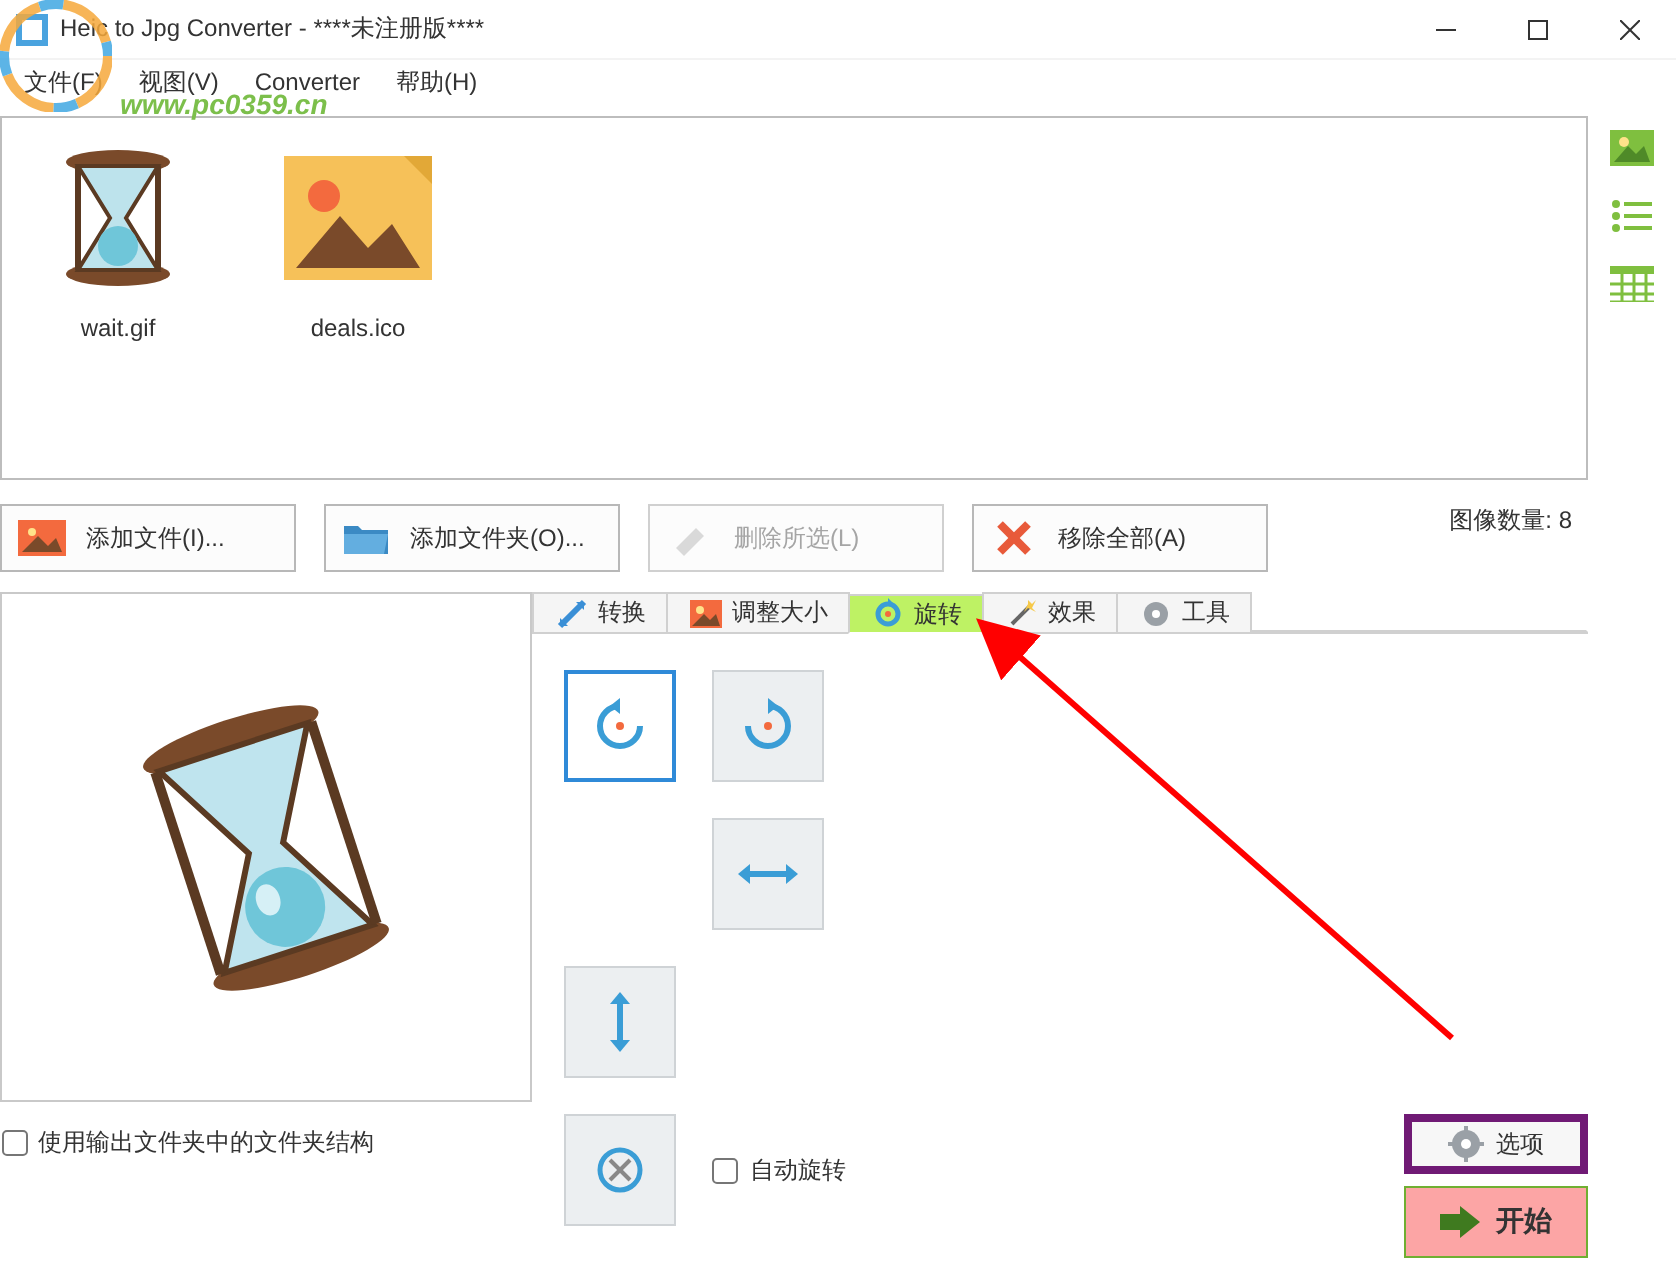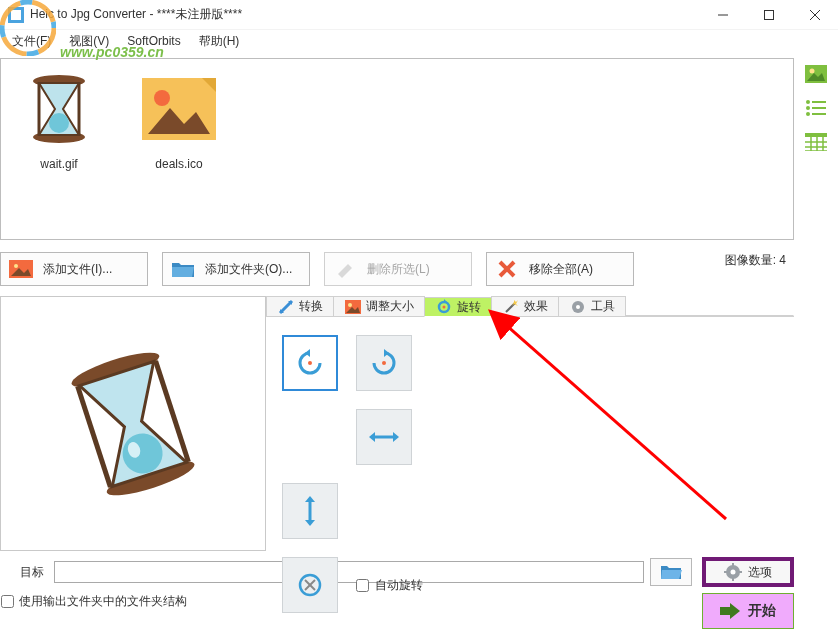--- a/index.html
+++ b/index.html
@@ -61,21 +61,21 @@
 
 
 .bottom { margin-top: 6px; }
 .target-row { display: flex; align-items: center; gap: 6px; height: 30px; }
 .target-label { width: 48px; text-align: right; padding-right: 4px; }
 .target-field { flex: 1; height: 22px; border: 1px solid #a9a9a9; background: #fff; }
 .icon-btn { width: 42px; height: 28px; border: 1px solid #b8b8b8; background: #fafafa; display: flex; align-items: center; justify-content: center; }
 .opt-btn { width: 92px; height: 30px; border: 4px solid #701a75; background: #f7f7f7; display: flex; align-items: center; justify-content: center; gap: 6px; font-size: 12px;}
 .checkrow { display: flex; align-items: center; gap: 5px; margin-top: 6px; }
 .checkrow input { width: 13px; height: 13px; margin: 0 0 0 1px; }
-.start-btn { width: 92px; height: 36px; background: #f0abfc; border: 1px solid #6faf32; display: flex; align-items: center; justify-content: center; gap: 8px; font-size: 14px; font-weight: bold; color: #333; }
+.start-btn { width: 92px; height: 36px; background: #fca5a5; border: 1px solid #6faf32; display: flex; align-items: center; justify-content: center; gap: 8px; font-size: 14px; font-weight: bold; color: #333; }
 .bottom-right { display: flex; flex-direction: column; align-items: flex-end; gap: 6px; }
 .bottom-flex { display: flex; align-items: flex-start; gap: 10px;}
 .bottom-left { flex: 1;}
 
 
 svg { display: block; }
 </style>
 </head>
 <body>
 
@@ -109,21 +109,21 @@
           <line x1="0" y1="0" x2="10" y2="10" stroke="#333" stroke-width="1"></line>
           <line x1="10" y1="0" x2="0" y2="10" stroke="#333" stroke-width="1"></line>
         </svg>
       </div>
   </div>
 </div>
 
 <div class="menubar">
   <div>文件(F)</div>
   <div>视图(V)</div>
-  <div>SoftOrbits</div>
+  <div>Converter</div>
   <div>帮助(H)</div>
 </div>
 
 <div class="main">
   <div class="left-col">
 
     <div class="thumbs">
       <div class="thumb">
         <div class="img">
           <svg width="64" height="76" viewBox="0 0 64 76">
@@ -180,21 +180,21 @@
       </div>
       <div class="action-btn">
         <span class="ico">
           <svg width="18" height="18" viewBox="0 0 18 18">
               <line x1="2" y1="2" x2="16" y2="16" stroke="#e85a3a" stroke-width="4"></line>
               <line x1="16" y1="2" x2="2" y2="16" stroke="#e85a3a" stroke-width="4"></line>
             </svg>
         </span>
         <span>移除全部(A)</span>
       </div>
-      <div class="count-label">图像数量: 4</div>
+      <div class="count-label">图像数量: 8</div>
     </div>
 
     <div class="middle">
       <div class="preview">
         <svg width="130" height="150" viewBox="0 0 130 150">
           <g transform="rotate(-18 65 75)">
             <ellipse cx="65" cy="18" rx="46" ry="10" fill="#7a4a2a"></ellipse>
             <ellipse cx="65" cy="132" rx="46" ry="10" fill="#7a4a2a"></ellipse>
             <path d="M26 22 L104 22 L74 75 L104 128 L26 128 L56 75 Z" fill="#bfe4ee" stroke="#5b3a22" stroke-width="3"></path>
             <circle cx="65" cy="106" r="20" fill="#6fc6d9"></circle>
@@ -311,30 +311,20 @@
               </defs>
             <line x1="260" y1="210" x2="40" y2="16" stroke="#ff0000" stroke-width="3" marker-end="url(#ah)"></line>
           </svg>
         </div>
       </div>
     </div>
 
     <div class="bottom">
       <div class="bottom-flex">
         <div class="bottom-left">
-          <div class="target-row">
-            <div class="target-label">目标</div>
-            <input class="target-field" type="text" style="">
-            <div class="icon-btn">
-              <svg width="22" height="16" viewBox="0 0 22 16">
-                  <path d="M1 2 L7 2 L9 4 L21 4 L21 15 L1 15 Z" fill="#3b8ac4"></path>
-                  <path d="M2 6 L22 6 L19 15 L1 15 Z" fill="#6db4e8"></path>
-                </svg>
-            </div>
-          </div>
           <div class="checkrow">
             <input type="checkbox" style="">
             <span>使用输出文件夹中的文件夹结构</span>
           </div>
         </div>
         <div class="bottom-right">
           <div class="opt-btn">
             <svg width="18" height="18" viewBox="0 0 18 18">
                 <circle cx="9" cy="9" r="7" fill="#9aa0a6"></circle>
                 <circle cx="9" cy="9" r="2.5" fill="#fff"></circle>

